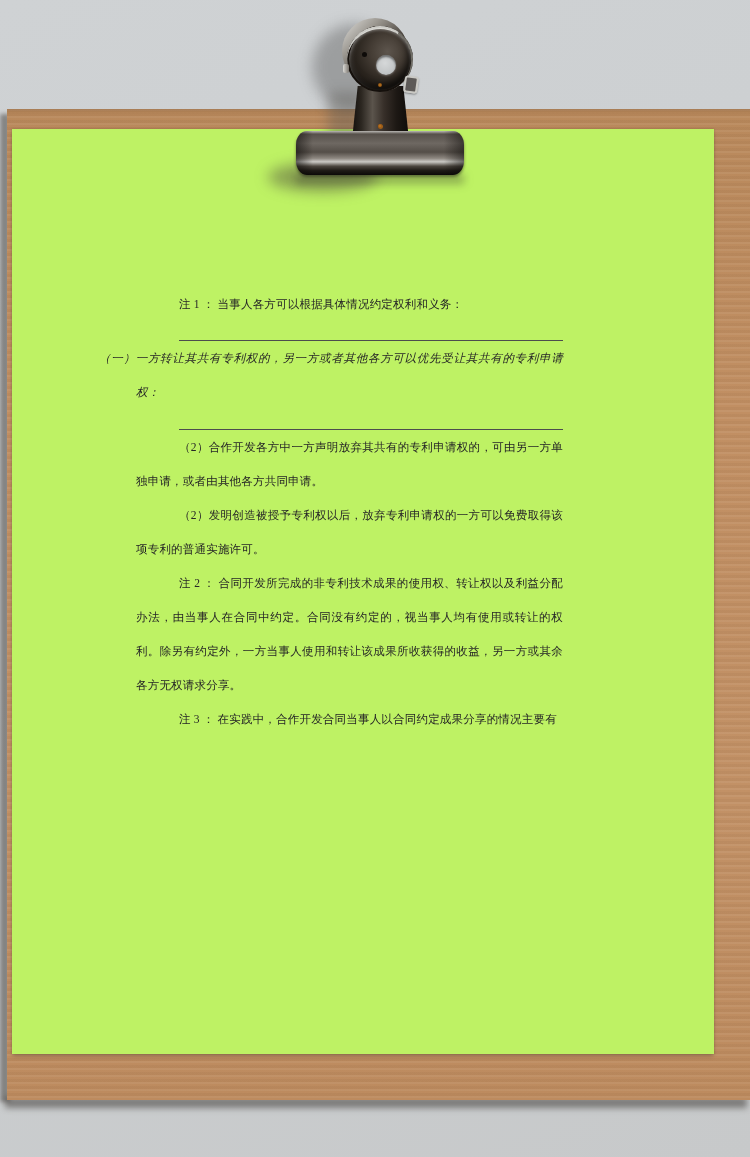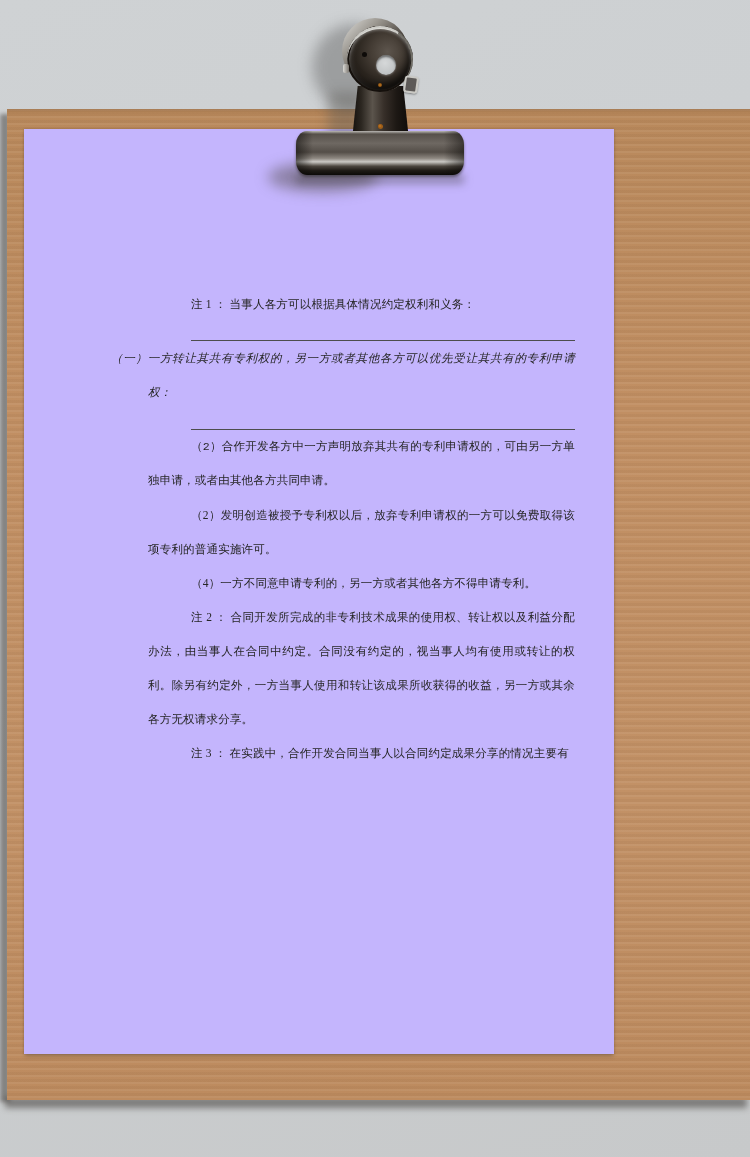--- a/index.html
+++ b/index.html
@@ -27,37 +27,37 @@
     content:"";position:absolute;left:0;top:0;right:0;height:5px;
     background:linear-gradient(180deg,rgba(90,55,25,0.25),rgba(90,55,25,0));
   }
   .board::after{ 
     content:"";position:absolute;inset:0;
     background:repeating-linear-gradient(180deg,rgba(255,255,255,0.05) 0 2px,rgba(0,0,0,0) 2px 4px,rgba(80,50,25,0.05) 4px 7px);
   }
 
   
   .paper{
-    position:absolute;left:24px;top:129px;width:590px;height:925px;
-    background:#c4b5fd;
+    position:absolute;left:12px;top:129px;width:702px;height:925px;
+    background:#bef264;
     box-shadow:0 3px 4px -1px rgba(90,70,50,0.45),0 0 2px rgba(60,45,30,0.25);
   }
 
   
   .doc{
     position:absolute;left:124px;top:158px;width:427px;
     font-size:11.5px;line-height:34px;color:#262626;
     text-align:justify;letter-spacing:0.2px;
   }
   .doc p{margin:0;}
   .ind{text-indent:43px;}
   .hang{margin-left:80px;text-indent:-37px;}
   .rule{height:0;border-top:1.5px solid #4d4d4d;margin-left:43px;}
   .mt19{margin-top:19px;} .mt36{margin-top:36px;font-style:italic;} .mt20{margin-top:20px;font-family:Liberation Serif, serif;}
-  .mt32{margin-top:32px;font-family:Liberation Mono, monospace;} .mt27{margin-top:27px;} .mt26{margin-top:26px;}
+  .mt32{margin-top:32px;} .mt27{margin-top:27px;} .mt26{margin-top:26px;}
   .mt25{margin-top:25px;}
 
   
   .clip{position:absolute;left:0;top:0;}
   .sh-knob{position:absolute;left:312px;top:24px;width:84px;height:86px;border-radius:50%;
     background:rgba(88,87,88,0.42);filter:blur(7px);}
   .sh-neck{position:absolute;left:328px;top:92px;width:34px;height:50px;
     background:rgba(90,86,82,0.38);filter:blur(6px);}
   .sh-bar{position:absolute;left:268px;top:162px;width:110px;height:30px;border-radius:50%;
     background:rgba(70,64,58,0.45);filter:blur(7px);}
@@ -128,21 +128,20 @@
   <div class="board"></div>
 
   <div class="paper">
     <div class="doc">
       <p class="ind">注 1 ： 当事人各方可以根据具体情况约定权利和义务：</p>
       <div class="rule mt19"></div>
       <p class="hang mt36">（一）一方转让其共有专利权的，另一方或者其他各方可以优先受让其共有的专利申请权：</p>
       <div class="rule mt20"></div>
       <p class="ind mt32">（2）合作开发各方中一方声明放弃其共有的专利申请权的，可由另一方单独申请，或者由其他各方共同申请。</p>
       <p class="ind mt27">（2）发明创造被授予专利权以后，放弃专利申请权的一方可以免费取得该项专利的普通实施许可。</p>
-      <p class="ind mt26">（4）一方不同意申请专利的，另一方或者其他各方不得申请专利。</p>
       <p class="ind mt25">注 2 ： 合同开发所完成的非专利技术成果的使用权、转让权以及利益分配办法，由当事人在合同中约定。合同没有约定的，视当事人均有使用或转让的权利。除另有约定外，一方当事人使用和转让该成果所收获得的收益，另一方或其余各方无权请求分享。</p>
       <p class="ind mt20">注 3 ： 在实践中，合作开发合同当事人以合同约定成果分享的情况主要有</p>
     </div>
   </div>
 
   <div class="clip">
     <div class="sh-knob"></div>
     <div class="sh-neck"></div>
     <div class="sh-bar"></div>
     <div class="sh-bar2"></div>

